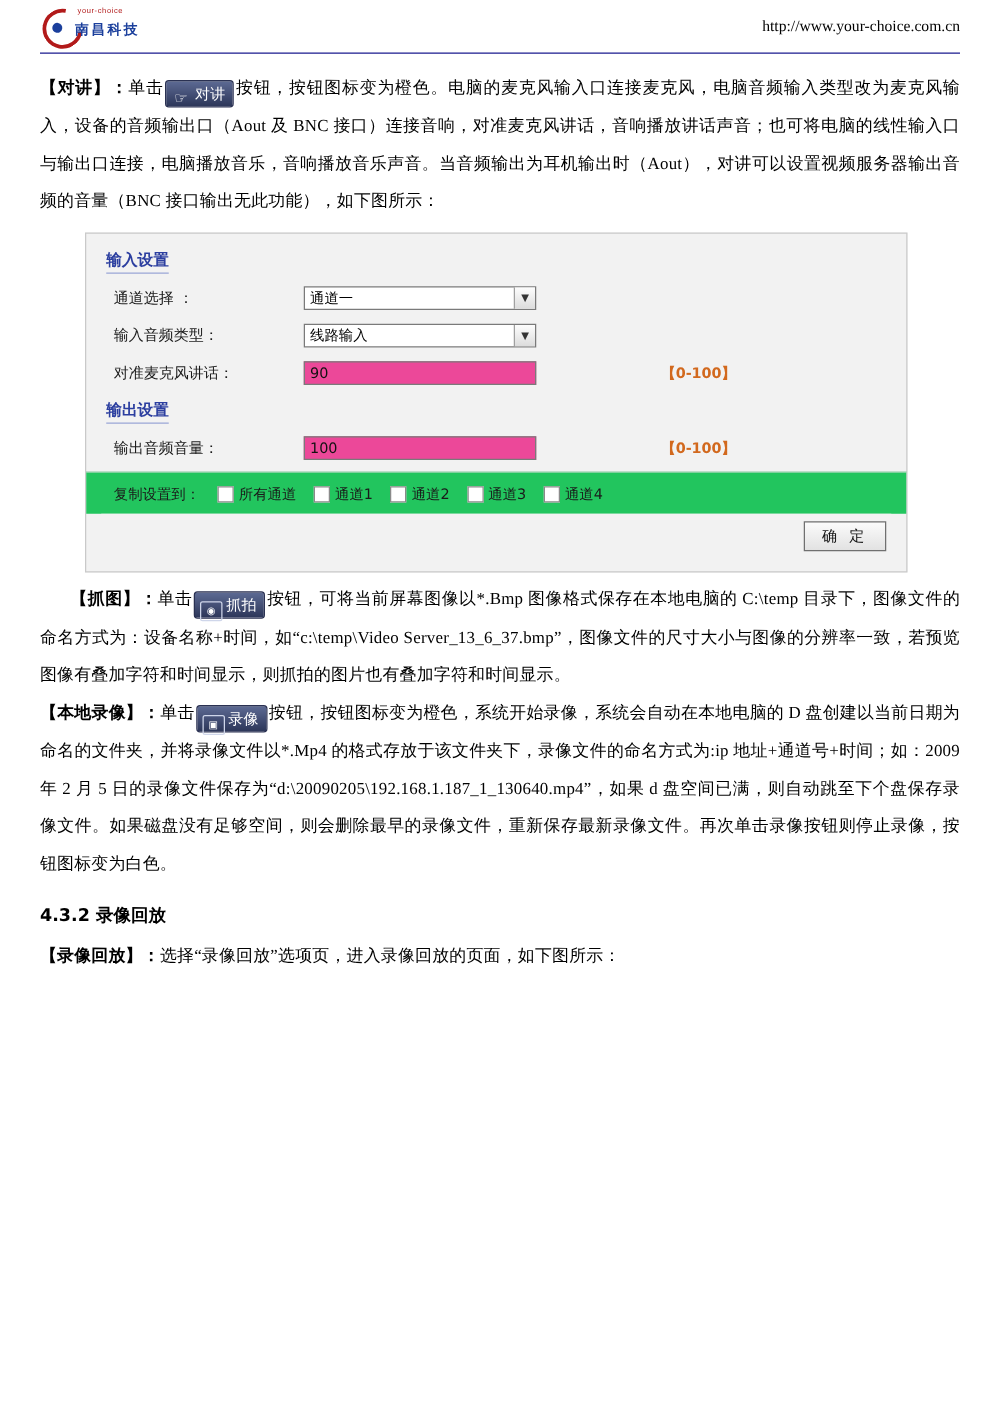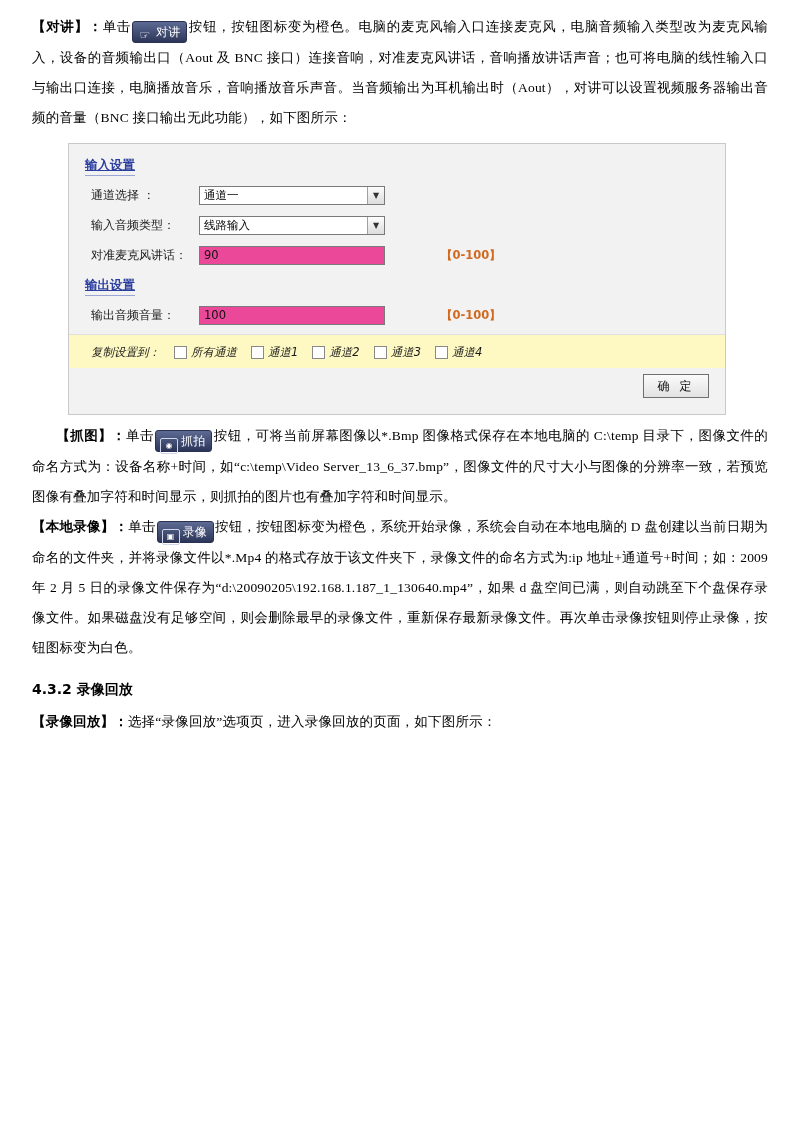--- a/index.html
+++ b/index.html
@@ -149,27 +149,27 @@
     font-family: "DejaVu Sans", sans-serif;
   }
   .fig-section-title {
     color: #2c3fa0;
     font-weight: bold;
     font-size: 12.5px;
     margin: 2px 0 8px 4px;
     display: inline-block;
     border-bottom: 1px solid #9aa6d6;
     padding-bottom: 1px;
-    text-decoration: underline;
   }
   .fig-row {
     display: flex;
     align-items: center;
     margin: 0 0 8px 10px;
     height: 22px;
+    gap: 44px;
   }
   .fig-label {
     width: 108px;
     font-size: 12px;
     color: #1a1a1a;
   }
   .fig-select {
     width: 186px;
     height: 19px;
     border: 1px solid #7a7a7a;
@@ -243,25 +243,24 @@
     border: 1px solid #707070;
     background: linear-gradient(#fbfbfb, #e2e2e2);
     font-size: 12px;
     display: flex;
     align-items: center;
     justify-content: center;
     letter-spacing: 3px;
     color: #111;
   }
   .fig-inner-band {
-    background: #fef9c3;
+    background: #22c55e;
     border-top: 1px solid #e0e0e0;
     margin: 0 -12px;
     padding: 6px 12px 4px 12px;
-    font-style: italic;
   }
   .fig-top-band {
     background: #f2f2f2;
   }
 
   
   .h3 {
     font-size: 14px;
     font-weight: bold;
     margin: 18px 0 8px 0;
@@ -278,20 +277,28 @@
     font-family: "DejaVu Sans", sans-serif;
     letter-spacing: 2px;
     user-select: none;
   }
 </style>
 </head>
 <body>
 
 <div class="page">
 
+  <div class="header">
+    <div class="logo-box">
+      <div class="logo-swirl"></div>
+      <div class="logo-en">your-choice</div>
+      <div class="logo-cn">南昌科技</div>
+    </div>
+    <div class="header-url">http://www.your-choice.com.cn</div>
+  </div>
 
   <p class="para p-first">
     <span class="bold">【对讲】：</span><span>单击</span><span class="chip chip-talk"><span class="glyph">☞</span><span>对讲</span></span><span>按钮，按钮图标变为橙色。电脑的麦克风输入口连接麦克风，电脑音频输入类型改为麦克风输入，设备的音频输出口（Aout 及 BNC 接口）连接音响，对准麦克风讲话，音响播放讲话声音；也可将电脑的线性输入口与输出口连接，电脑播放音乐，音响播放音乐声音。当音频输出为耳机输出时（Aout），对讲可以设置视频服务器输出音频的音量（BNC 接口输出无此功能），如下图所示：</span>
   </p>
 
   <div class="fig">
     <div class="fig-top-band">
       <div class="fig-section-title">输入设置</div>
 
       <div class="fig-row">

